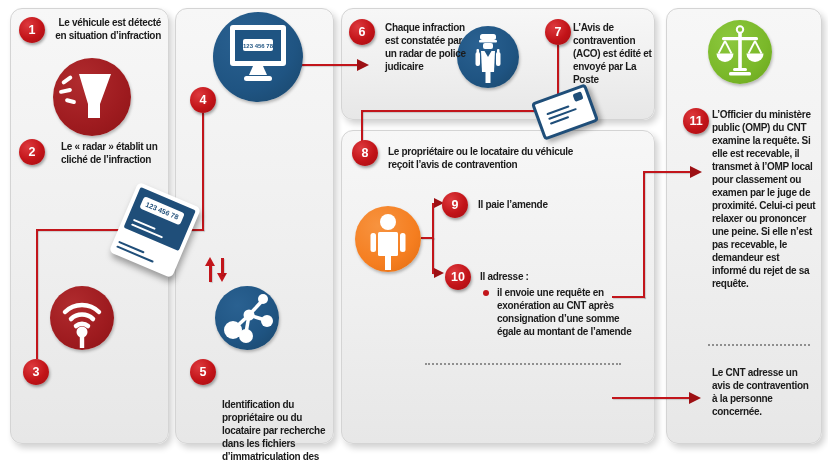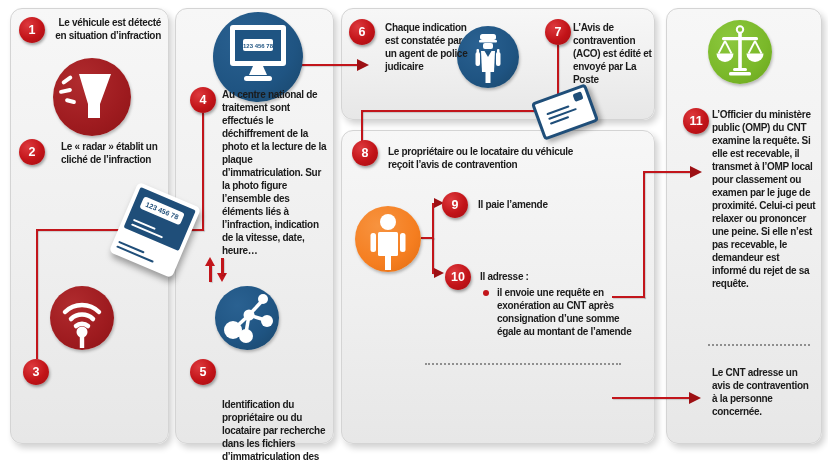--- a/index.html
+++ b/index.html
@@ -155,21 +155,20 @@
       <rect x="17" y="13" width="56" height="41" rx="3" fill="#fff"></rect>
       <rect x="22" y="18" width="46" height="31" fill="#1f5482"></rect>
       <rect x="30" y="27" width="30" height="12" rx="2" fill="#fff"></rect>
       <text x="45" y="36" text-anchor="middle" font-size="6" font-weight="bold" fill="#1f5482">123 456 78</text>
       <polygon points="40,54 50,54 54,63 36,63" fill="#fff"></polygon>
       <rect x="31" y="64" width="28" height="5" rx="2.5" fill="#fff"></rect>
     </svg>
   </div>
 
   <div class="num" style="left:190px;top:87px;">4</div>
-  <div class="txt" style="left:222px;top:88px;width:106px;">Au centre national de traitement sont effectués le déchiffrement de la photo et la lecture de la plaque d’immatriculation. Sur la photo figure l’ensemble des éléments liés à l’infraction, indication de la vitesse, date, heure…</div>
 
   <div class="icircle navy-i" style="left:215px;top:286px;width:64px;height:64px;">
     <svg viewBox="0 0 64 64">
       <g stroke="#fff" stroke-width="3.5">
         <line x1="34" y1="29" x2="20" y2="42"></line>
         <line x1="34" y1="29" x2="47" y2="15"></line>
         <line x1="34" y1="29" x2="50" y2="34"></line>
         <line x1="34" y1="29" x2="31" y2="47"></line>
       </g>
       <g fill="#fff">
@@ -179,21 +178,21 @@
         <circle cx="52" cy="35" r="6"></circle>
         <circle cx="31" cy="50" r="7"></circle>
       </g>
     </svg>
   </div>
 
   <div class="num" style="left:190px;top:359px;">5</div>
   <div class="txt" style="left:222px;top:362px;width:110px;margin-top:36px;">Identification du propriétaire ou du locataire par recherche dans les fichiers d’immatriculation des véhicules et des loueurs</div>
 
   <div class="num" style="left:349px;top:19px;">6</div>
-  <div class="txt" style="left:385px;top:21px;width:84px;">Chaque indication est constatée par un agent de police judicaire</div>
+  <div class="txt" style="left:385px;top:21px;width:84px;">Chaque infraction est constatée par un radar de police judicaire</div>
 
   <div class="icircle navy-i" style="left:457px;top:26px;width:62px;height:62px;">
     <svg viewBox="0 0 62 62">
       <g fill="#fff">
         <rect x="23" y="8" width="16" height="6" rx="2.5"></rect>
         <rect x="22" y="14" width="18" height="2.5" rx="1"></rect>
         <rect x="26" y="17" width="10" height="6" rx="2"></rect>
         <polygon points="24,25 38,25 37,46 25,46"></polygon>
         <rect x="18.5" y="26" width="4.5" height="14" rx="2"></rect>
         <rect x="39" y="26" width="4.5" height="14" rx="2"></rect>

